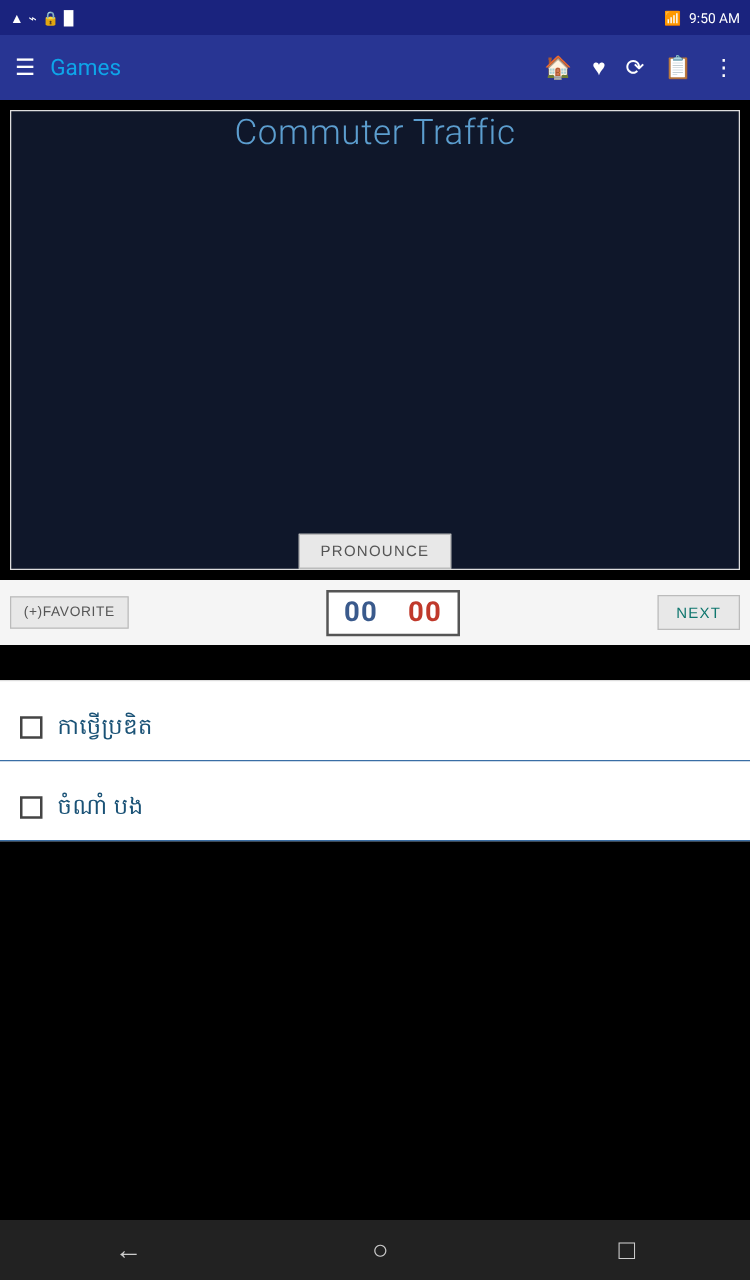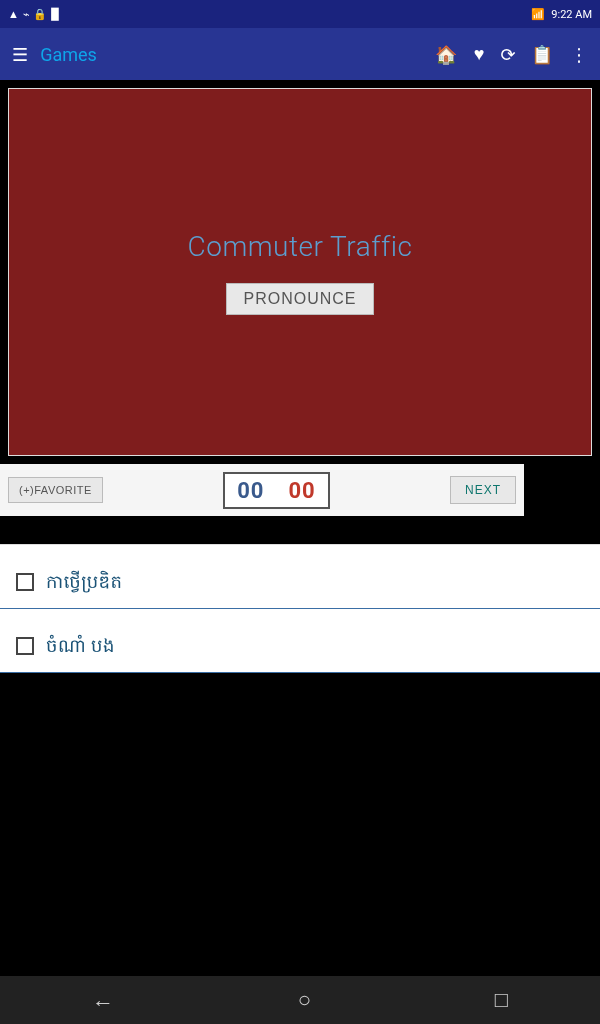--- a/index.html
+++ b/index.html
@@ -63,49 +63,49 @@
     .app-bar-icon {
       color: #fff;
       font-size: 18px;
       cursor: pointer;
     }
 
     
     .main-card {
       width: 584px;
       margin: 8px auto;
-      background: #7f1d1d;
+      background: #0f172a;
       border: 1px solid #ddd;
       height: 368px;
       display: flex;
       flex-direction: column;
       align-items: center;
-      justify-content: center;
+      justify-content: space-between;
     }
     .card-title {
       color: #5c9ecf;
       font-size: 28px;
       font-weight: 300;
       letter-spacing: 0.5px;
       margin-bottom: 20px;
     }
     .pronounce-btn {
       padding: 6px 16px;
       border: 1px solid #bbb;
       background: #e8e8e8;
       color: #555;
-      font-size: 16px;
+      font-size: 12px;
       letter-spacing: 1px;
       cursor: pointer;
       text-transform: uppercase;
     }
 
     
     .controls-bar {
-      width: 524px;
+      width: 600px;
       height: 52px;
       background: #f5f5f5;
       display: flex;
       align-items: center;
       justify-content: space-between;
       padding: 0 8px;
     }
     .favorite-btn {
       border: 1px solid #bbb;
       background: #e8e8e8;
@@ -203,21 +203,21 @@
 
 <div class="status-bar">
   <div class="status-left">
     <span class="status-icon">▲</span>
     <span class="status-icon">⌁</span>
     <span class="status-icon">🔒</span>
     <span class="status-icon">▉</span>
   </div>
   <div class="status-right">
     <span>📶</span>
-    <span>9:22 AM</span>
+    <span>9:50 AM</span>
   </div>
 </div>
 
 <div class="app-bar">
   <span class="app-bar-icon">☰</span>
   <span class="app-bar-title">Games</span>
   <div class="app-bar-icons">
     <span class="app-bar-icon">🏠</span>
     <span class="app-bar-icon">♥</span>
     <span class="app-bar-icon">⟳</span>

